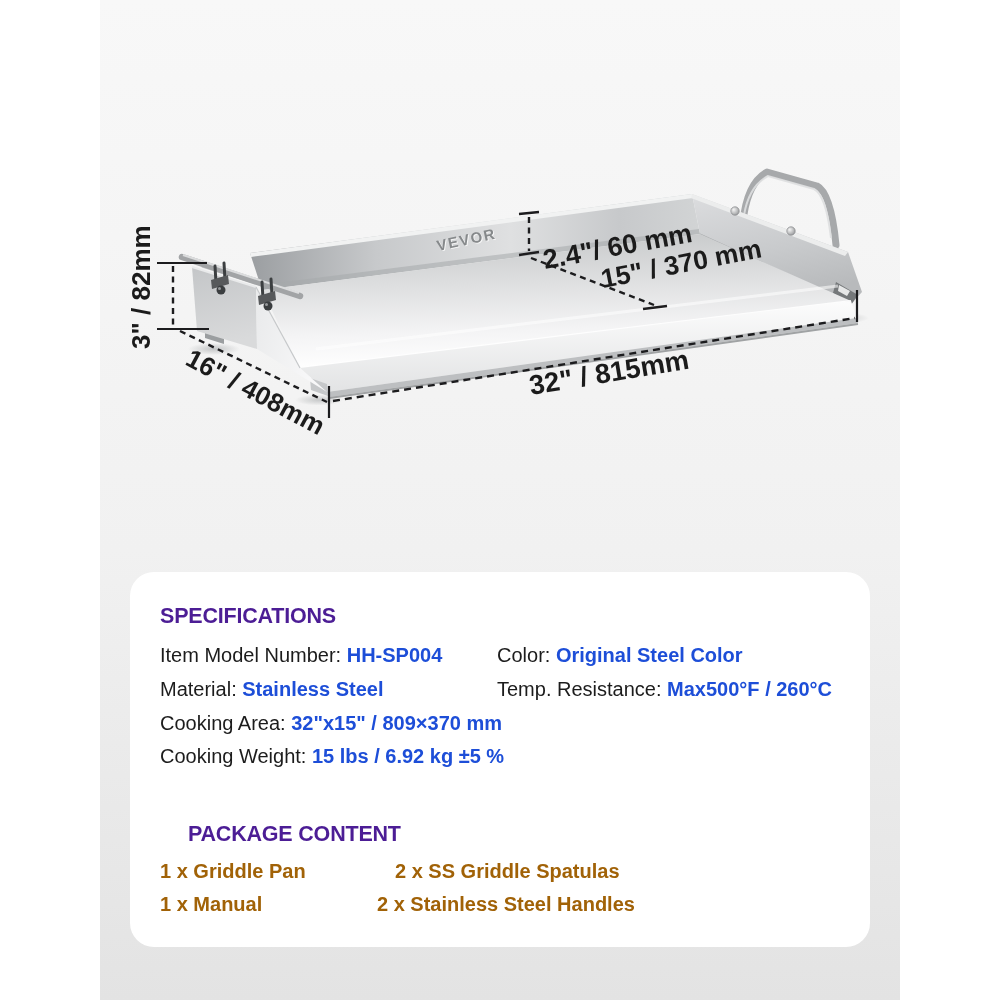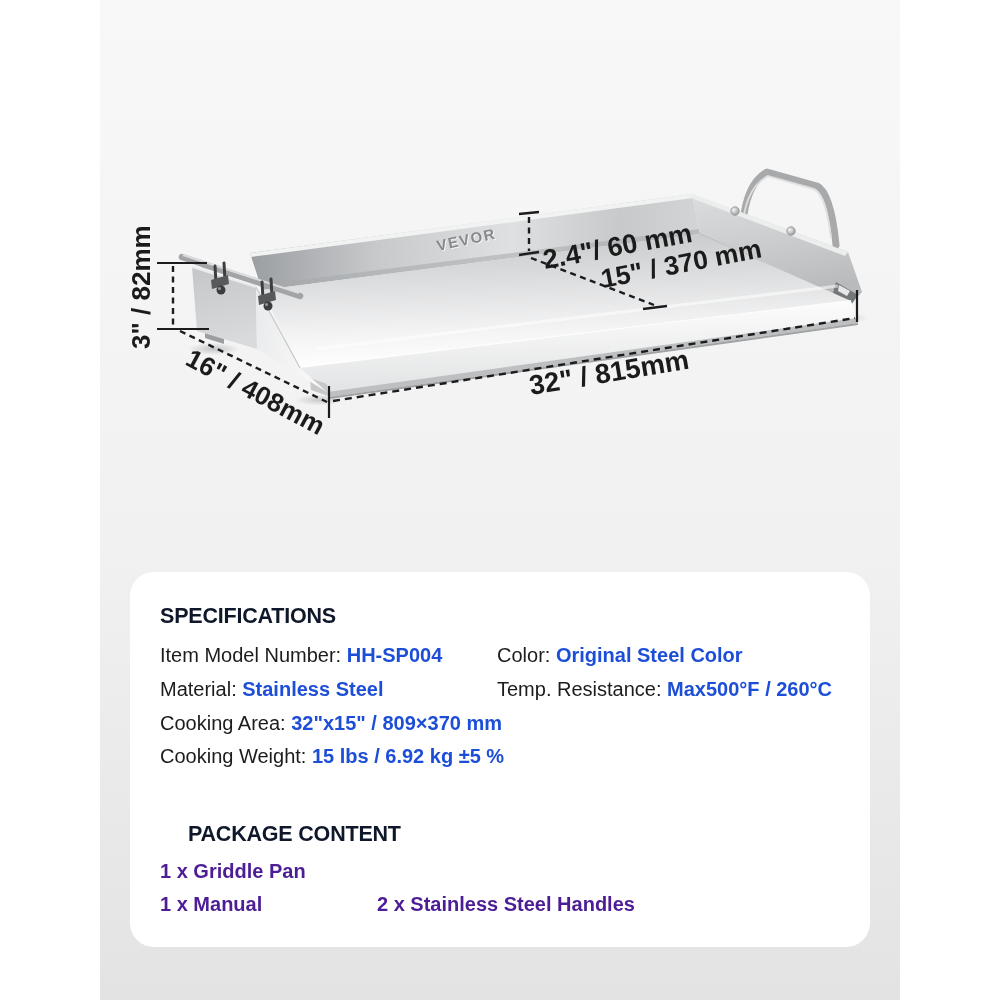--- a/index.html
+++ b/index.html
@@ -2,24 +2,24 @@
 <html><head>
 <meta charset="utf-8">
 <style>
   html,body{margin:0;padding:0;width:1000px;height:1000px;background:#ffffff;overflow:hidden;
             font-family:"Liberation Sans", sans-serif;}
   .canvas{position:relative;width:1000px;height:1000px;background:#ffffff;}
   .column{position:absolute;left:100px;top:0;width:800px;height:1000px;
           background:linear-gradient(180deg,#f8f8f8 0%,#f1f1f1 55%,#e3e3e3 100%);}
   .diagram{position:absolute;left:0;top:0;width:1000px;height:570px;}
   .card{position:absolute;left:130px;top:572px;width:740px;height:375px;background:#ffffff;border-radius:24px;}
-  .h-title{position:absolute;font-size:21.5px;font-weight:700;color:#0f172a;letter-spacing:-0.2px;white-space:nowrap;}
+  .h-title{position:absolute;font-size:21.5px;font-weight:700;color:#4c1d95;letter-spacing:-0.2px;white-space:nowrap;}
   .spec-line{position:absolute;font-size:20px;font-weight:400;color:#1c1c1c;white-space:nowrap;}
   .spec-line .val{color:#1d4ed8;font-weight:700;}
-  .pkg-item{position:absolute;font-size:20px;font-weight:700;color:#4c1d95;white-space:nowrap;}
+  .pkg-item{position:absolute;font-size:20px;font-weight:700;color:#a16207;white-space:nowrap;}
   .dim-label{font-weight:700;fill:#1b1b1b;}
   svg text{font-family:"Liberation Sans", sans-serif;}
 </style>
 </head>
 <body>
 
 <div class="canvas">
   <div class="column"></div>
 
   <svg class="diagram" viewBox="0 0 1000 570">
@@ -178,16 +178,17 @@
     </div>
     <div class="spec-line" style="left:30px;top:140px;">
       <span>Cooking Area: </span><span class="val">32"x15" / 809×370 mm</span>
     </div>
     <div class="spec-line" style="left:30px;top:173px;">
       <span>Cooking Weight: </span><span class="val">15 lbs / 6.92 kg ±5 %</span>
     </div>
 
     <div class="h-title" style="left:30px;top:250px;margin-left:28px;">PACKAGE CONTENT</div>
     <div class="pkg-item" style="left:30px;top:288px;">1 x Griddle Pan</div>
+    <div class="pkg-item" style="left:265px;top:288px;">2 x SS Griddle Spatulas</div>
     <div class="pkg-item" style="left:30px;top:321px;">1 x Manual</div>
     <div class="pkg-item" style="left:247px;top:321px;">2 x Stainless Steel Handles</div>
   </div>
 </div>
 
 </body></html>

